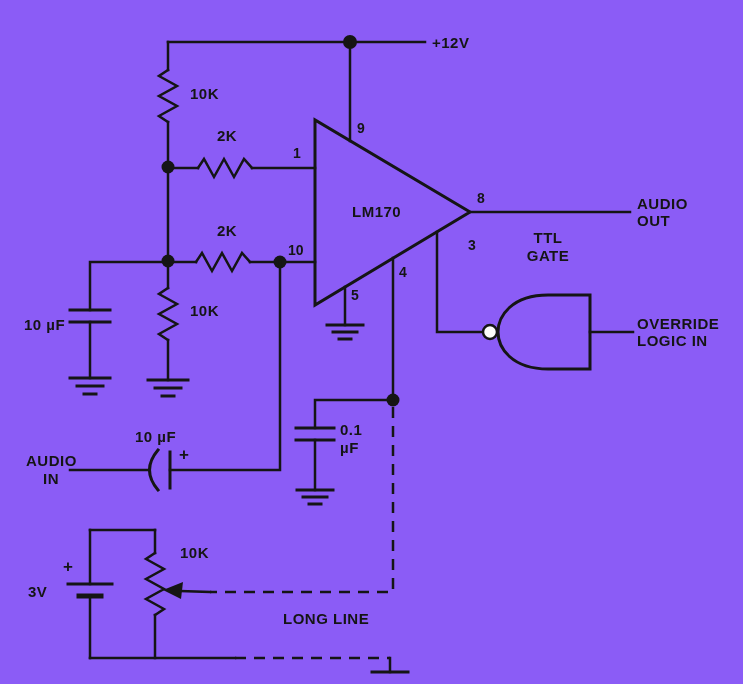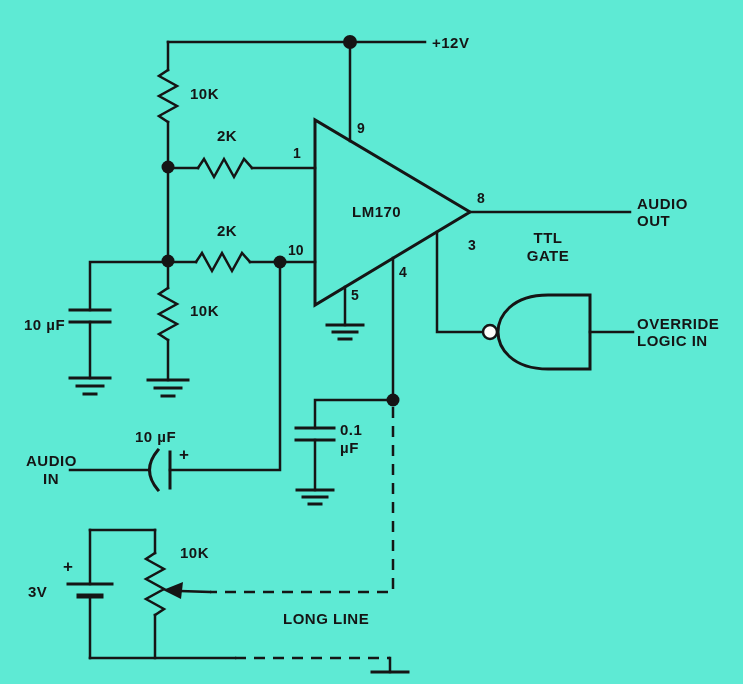--- a/index.html
+++ b/index.html
@@ -1,16 +1,16 @@
 <!DOCTYPE html>
 <html><head>
 <meta charset="utf-8">
 <style>
   html,body{margin:0;padding:0;background:#fcfcfa;}
-  .page{width:743px;height:684px;position:relative;background:#5eead4;overflow:hidden;}
+  .page{width:743px;height:684px;position:relative;background:#8b5cf6;overflow:hidden;}
   svg{display:block;}
   .wire{stroke:#151515;stroke-width:2.5;fill:none;stroke-linecap:square;}
   .wire-thick{stroke:#151515;stroke-width:3;fill:none;}
   .dashed{stroke:#151515;stroke-width:2.5;fill:none;stroke-dasharray:11 8;stroke-linecap:butt;}
   .dot{fill:#151515;stroke:none;}
   .plate{stroke:#151515;stroke-width:3;fill:none;stroke-linecap:square;}
   .plate-heavy{stroke:#151515;stroke-width:5;fill:none;stroke-linecap:square;}
   .lbl{font-family:"Liberation Sans",sans-serif;font-weight:bold;font-size:15px;fill:#151515;letter-spacing:.5px;}
   .pin{font-family:"Liberation Sans",sans-serif;font-weight:bold;font-size:14px;fill:#151515;}
   .plus{font-family:"Liberation Sans",sans-serif;font-weight:bold;font-size:17px;fill:#151515;}

